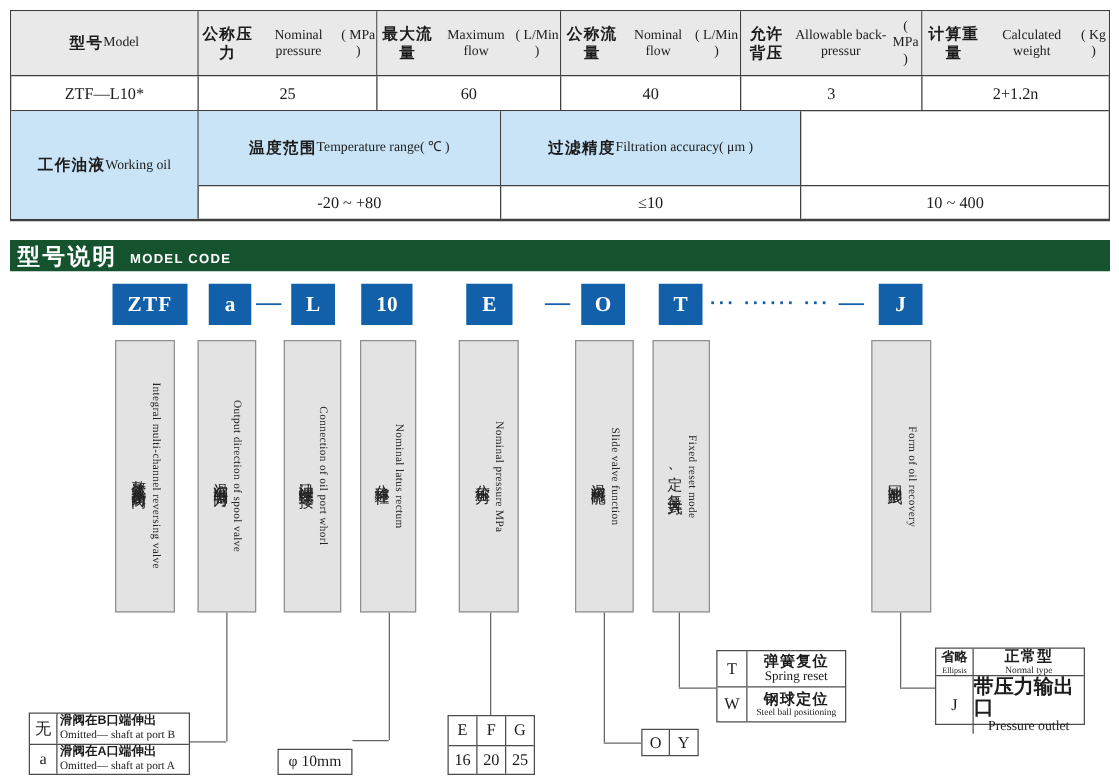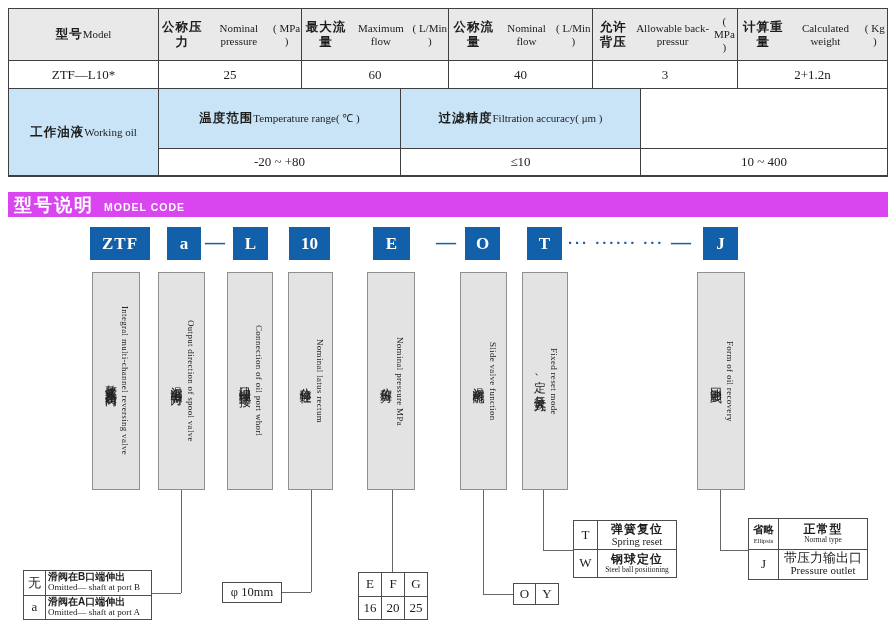--- a/index.html
+++ b/index.html
@@ -14,21 +14,21 @@
   .cell { border-right:1px solid #3f3f3f; display:flex; flex-direction:row; align-items:center; justify-content:center; text-align:center; }
   .cell.nr { border-right:none; }
   .hbg { background:#e9e9e9; }
   .bbg { background:#c9e4f6; }
   .ccn { font-size:12.5px; font-weight:bold; line-height:15px; letter-spacing:1px; }
   .cen { font-size:11px; line-height:13px; }
   .cval { font-size:13px; }
   .oilwrap { flex:1; display:flex; flex-direction:column; }
 
   
-  .secbar { position:absolute; left:8px; top:192px; width:880px; height:25px; background:#d946ef; display:flex; align-items:center; }
+  .secbar { position:absolute; left:8px; top:192px; width:880px; height:25px; background:#14532d; display:flex; align-items:center; }
   .secbar .bcn { color:#fff; font-size:18px; font-weight:bold; letter-spacing:2px; margin-left:6px; }
   .secbar .ben { color:#fff; font-size:10.5px; font-weight:bold; margin-left:10px; margin-top:5px; letter-spacing:1px; }
 
   
   .blk { position:absolute; top:227px; height:33px; background:#1160a9; color:#fff;
          font-family:"Liberation Serif", serif; font-weight:bold; font-size:17px;
          display:flex; align-items:center; justify-content:center; }
   .mdash { position:absolute; top:227px; height:30px; display:flex; align-items:center;
            color:#1160a9; font-weight:bold; font-size:20px; font-family:"Liberation Serif", serif; }
   .mdots { position:absolute; top:227px; height:30px; display:flex; align-items:center;
@@ -53,26 +53,26 @@
   .port .ldesc { align-items:flex-start; padding-left:2px; }
   .p-cn { font-size:10px; font-weight:bold; }
   .p-en { font-size:9px; font-family:"Liberation Serif", serif; }
   .t-cn { font-size:12px; font-weight:bold; letter-spacing:1px; }
   .t-en { font-size:10.5px; font-family:"Liberation Serif", serif; }
   .t-en-s { font-size:7.5px; font-family:"Liberation Serif", serif; }
   .e-kcn { font-size:10.5px; font-weight:bold; }
   .e-ken { font-size:6.5px; font-family:"Liberation Serif", serif; }
   .e-cn { font-size:12px; font-weight:bold; letter-spacing:1px; }
   .e-en { font-size:7.5px; font-family:"Liberation Serif", serif; }
-  .e-cn2 { font-size:13px; font-weight:normal; }
+  .e-cn2 { font-size:16px; font-weight:bold; }
   .e-en2 { font-size:11px; font-family:"Liberation Serif", serif; }
   .gcell { display:flex; align-items:center; justify-content:center; font-family:"Liberation Serif", serif; font-size:13px; border-right:1px solid #4d4d4d; }
   .gcell.nr { border-right:none; }
   .phibox { position:absolute; border:1px solid #4d4d4d; display:flex; align-items:center; justify-content:center;
-            font-family:"Liberation Serif", serif; font-size:12.5px; background:#fff; }
+            font-family:"Liberation Serif", serif; font-size:12.5px; background:#fff;margin-top:17px; }
 </style>
 </head>
 <body>
 
 <div id="canvas">
 
   <div class="spec">
     <div class="srow" style="height:52px">
       <div class="cell hbg" style="width:150px">
         <div class="ccn">型号</div>

